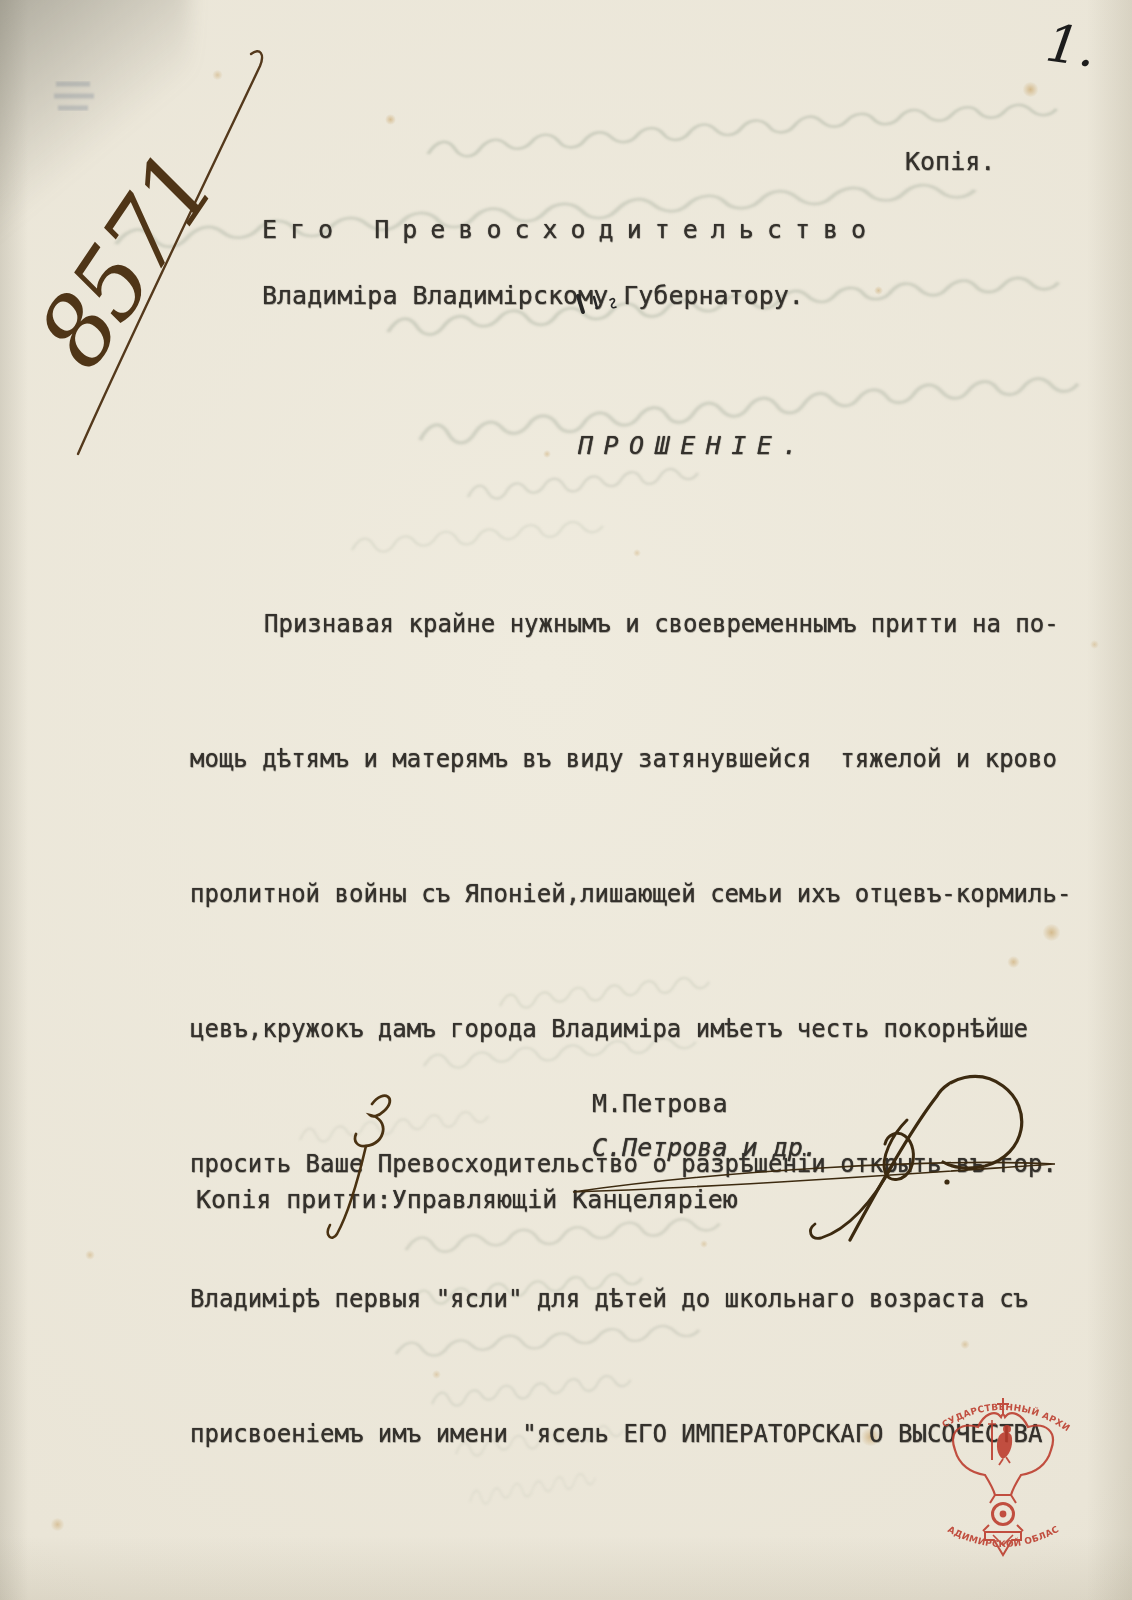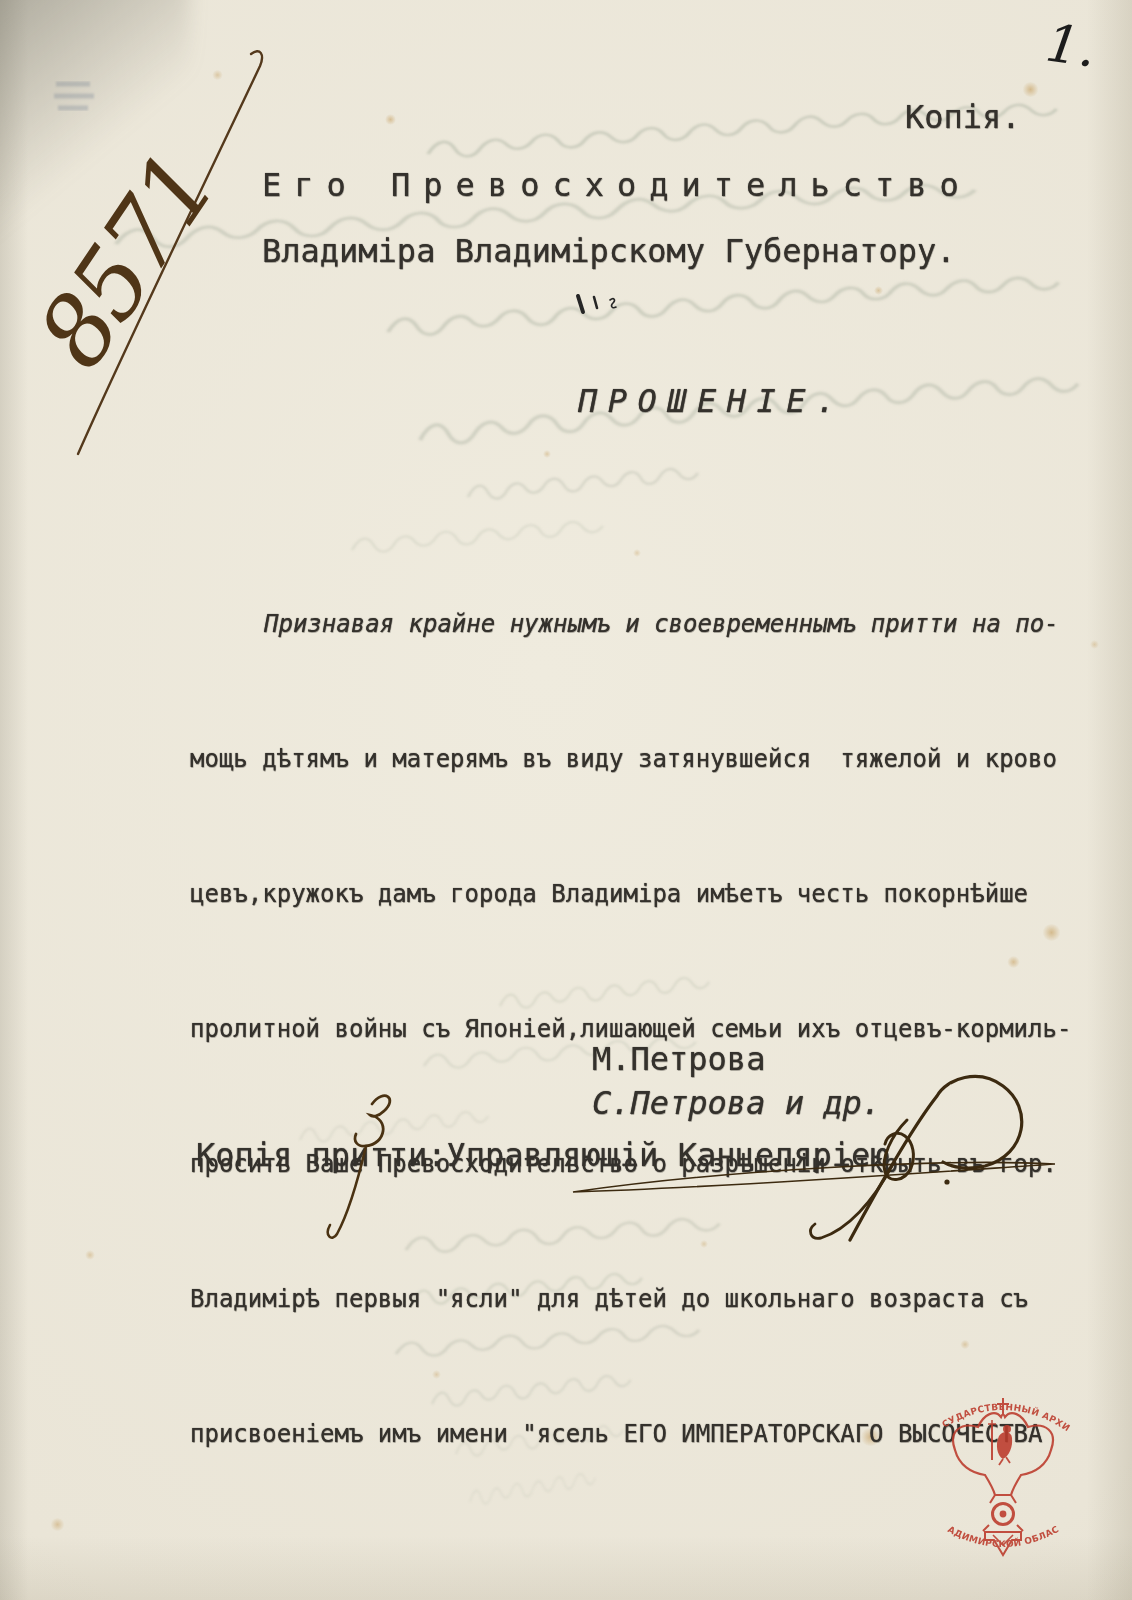--- a/index.html
+++ b/index.html
@@ -12,32 +12,33 @@
       radial-gradient(ellipse 140% 120% at 48% 42%, #efebde 0%, #eae5d7 55%, #e0dbcb 86%, #d5cfbd 100%);
     font-family:"DejaVu Sans Mono", monospace;
     color:#34312c;
   }
   .corner-shade{
     position:absolute;left:-30px;top:-40px;width:220px;height:300px;
     background:linear-gradient(140deg, rgba(110,108,96,.6), rgba(110,108,96,0) 62%);
     filter:blur(9px);pointer-events:none;
   }
   .type{
-    position:absolute;white-space:pre;font-size:32px;line-height:30px;
+    position:absolute;white-space:pre;font-size:25px;line-height:30px;
     text-shadow:0 0 1px rgba(52,49,44,.9), 0.5px 0.5px 0 rgba(52,49,44,.3);
+    margin-top:45px;
   }
   .spread-wide{letter-spacing:13px;}
   .spread-title{letter-spacing:10.5px;font-style:italic;}
   .bodytext{
     position:absolute;left:190px;top:512px;width:905px;
     font-size:24px;line-height:45px;white-space:pre;
     text-shadow:0 0 1px rgba(52,49,44,.9), 0.5px 0.5px 0 rgba(52,49,44,.3);
   }
   .bodytext .bline{height:45px;}
-  .bodytext .bline.first{text-indent:74px;font-style:italic;}
+  .bodytext .bline.first{text-indent:74px;}
   .abs{position:absolute;}
   .fox{position:absolute;border-radius:50%;pointer-events:none;}
   svg{overflow:visible;}
 </style>
 </head>
 <body>
 
 <div class="paper">
 
   <svg class="abs" style="left:0;top:0;" width="1132" height="1600" aria-hidden="true">
@@ -111,22 +112,22 @@
       <path d="M24,5 L27,16" stroke-width="2.6"></path>
       <path d="M40,8 c4,-3 6,0 3,3 c-3,3 -1,6 3,4" stroke-width="1.6"></path>
     </g>
   </svg>
 
   <div class="type spread-title" style="left:578px;top:386px;">ПРОШЕНІЕ.</div>
 
   <div class="bodytext">
     <div class="bline first">Признавая крайне нужнымъ и своевременнымъ притти на по-</div>
     <div class="bline">мощь дѣтямъ и матерямъ въ виду затянувшейся  тяжелой и крово</div>
+    <div class="bline">пролитной войны съ Японіей,лишающей семьи ихъ отцевъ-кормиль-</div>
     <div class="bline">цевъ,кружокъ дамъ города Владиміра имѣетъ честь покорнѣйше</div>
-    <div class="bline">пролитной войны съ Японіей,лишающей семьи ихъ отцевъ-кормиль-</div>
     <div class="bline">просить Ваше Превосходительство о разрѣшеніи открыть въ гор.</div>
     <div class="bline">Владимірѣ первыя "ясли" для дѣтей до школьнаго возраста съ</div>
     <div class="bline">присвоеніемъ имъ имени "ясель ЕГО ИМПЕРАТОРСКАГО ВЫСОЧЕСТВА</div>
     
     
   </div>
 
   <div class="type" style="left:592px;top:1044px;">М.Петрова</div>
   <div class="type" style="left:592px;top:1088px;font-style:italic;">С.Петрова и др.</div>
   <div class="type" style="left:196px;top:1140px;">Копія притти:Управляющій Канцеляріею</div>

